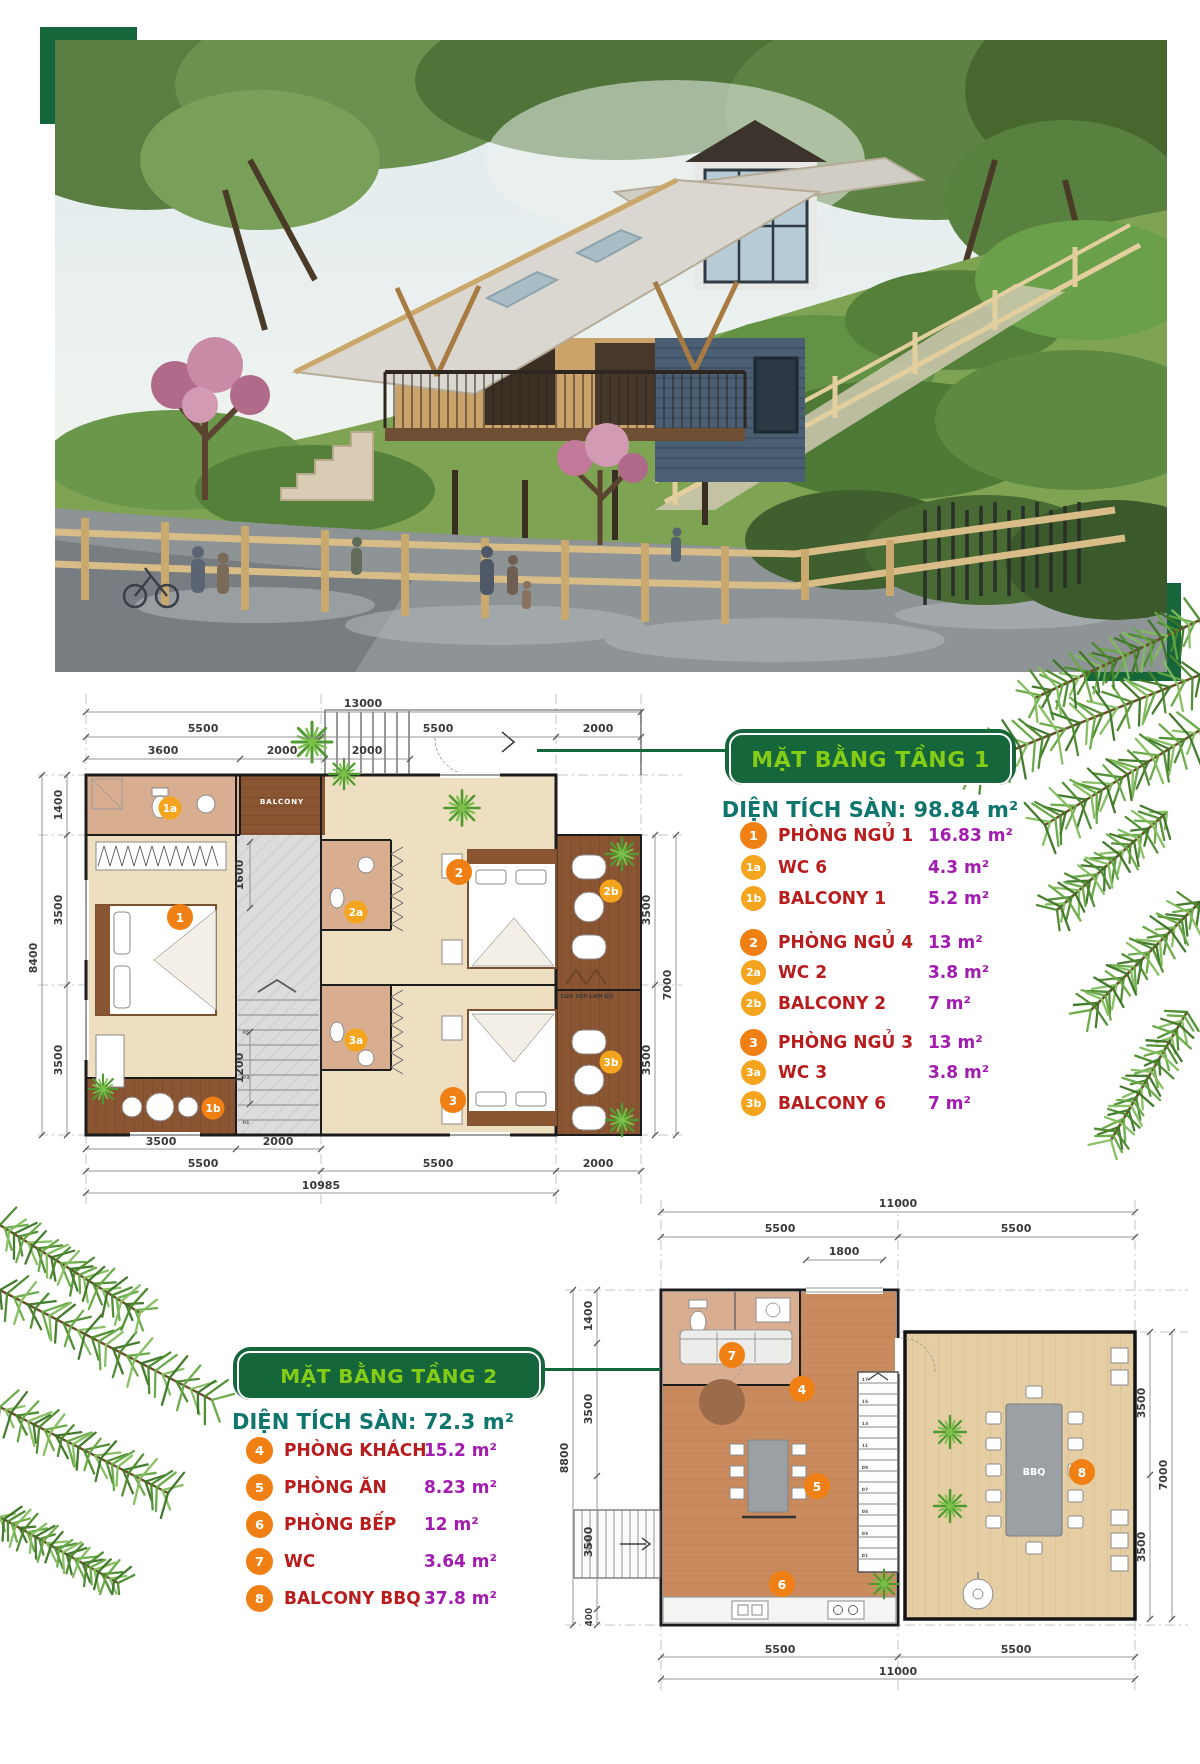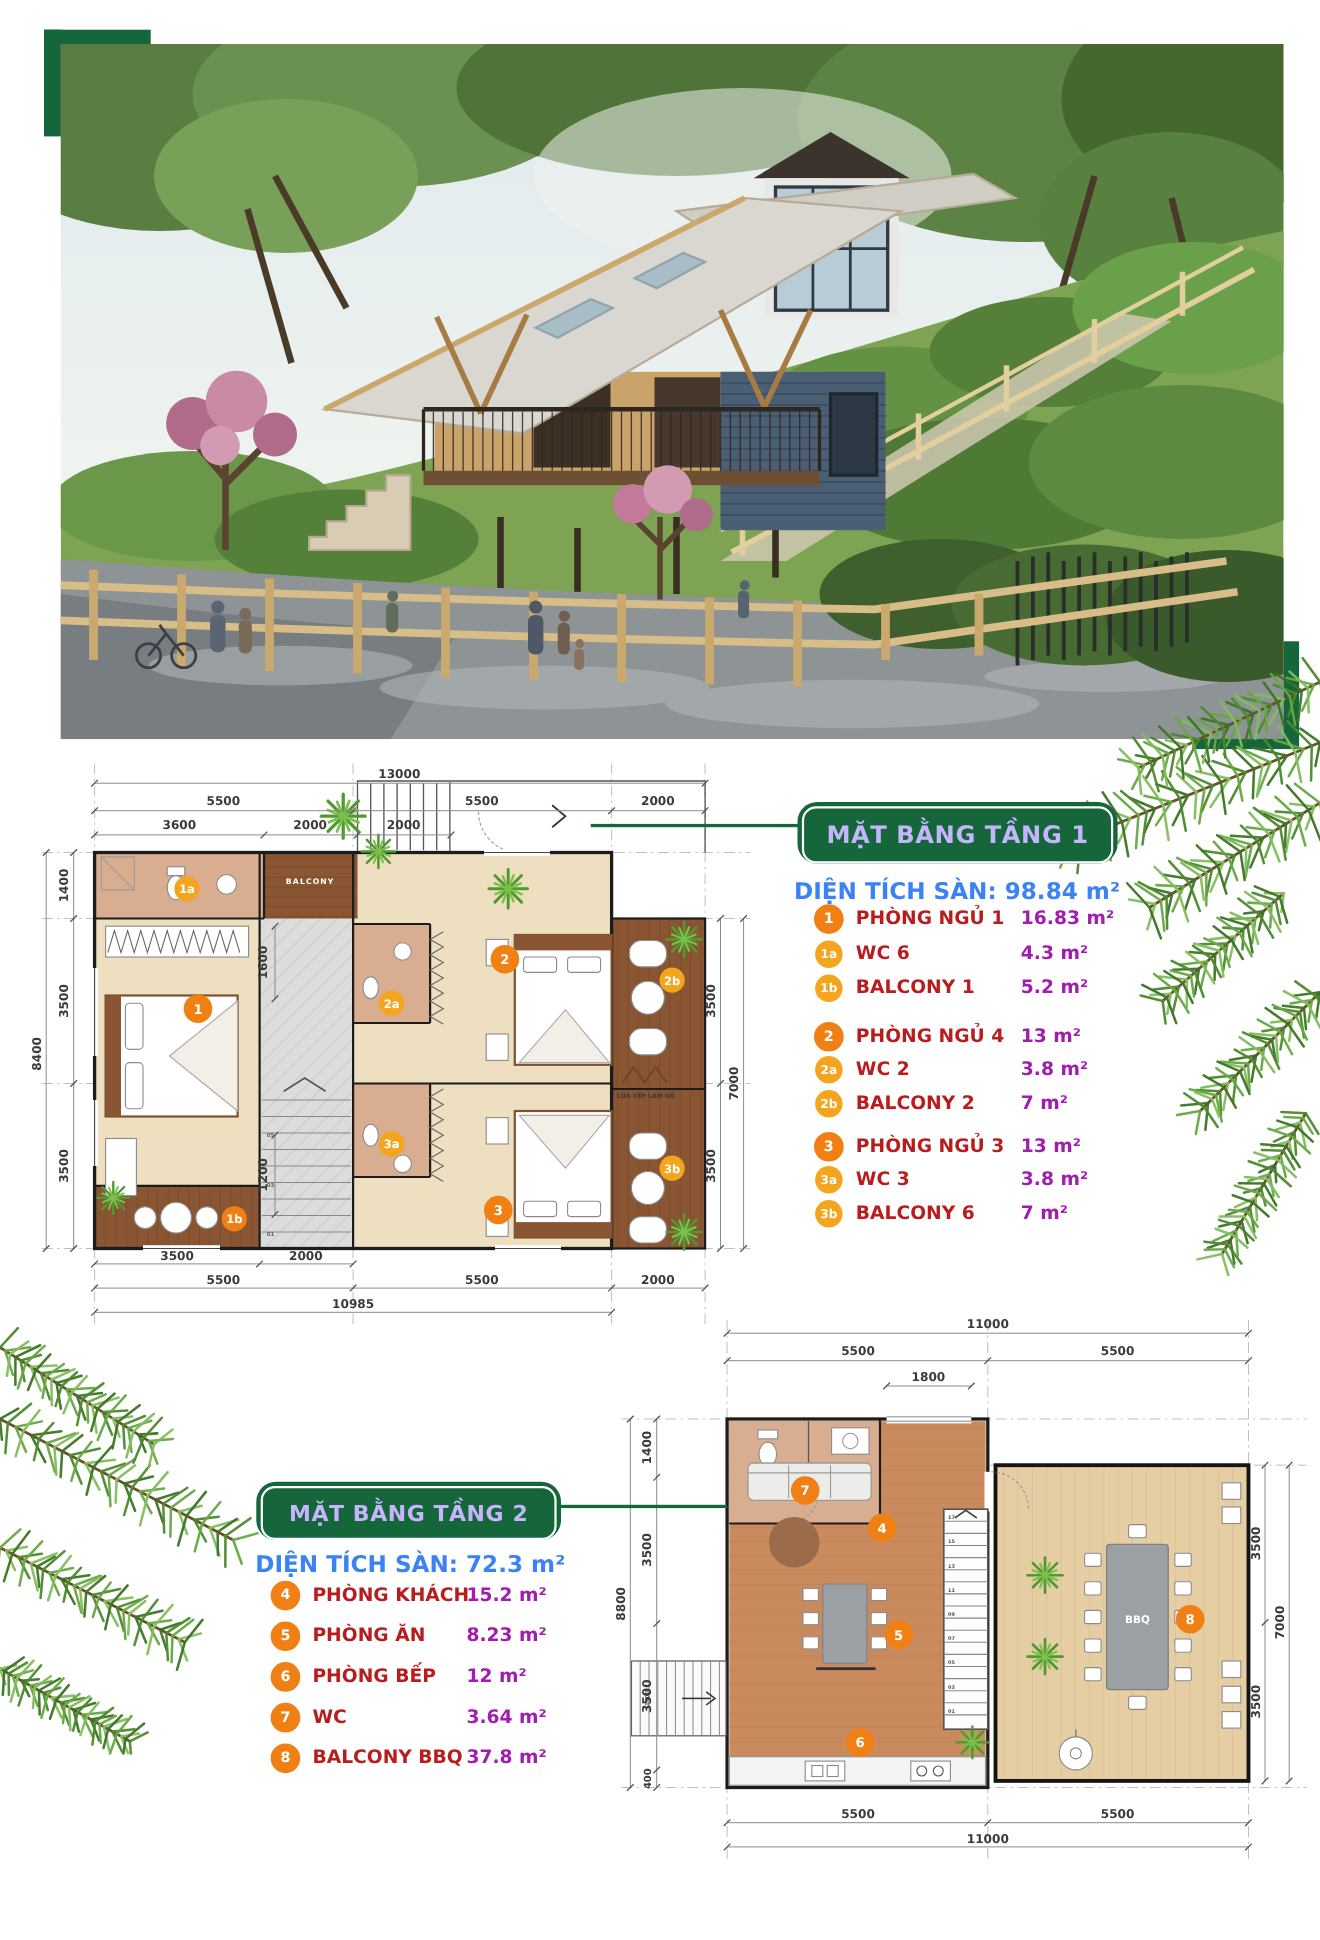--- a/index.html
+++ b/index.html
@@ -6,24 +6,24 @@
   .page{position:relative;width:1200px;height:1764px;background:#fff;overflow:hidden;
         font-family:"DejaVu Sans","Liberation Sans",sans-serif;}
   .corner-bracket{position:absolute;left:40px;top:27px;width:97px;height:97px;
         border-left:17px solid #15663A;border-top:17px solid #15663A;z-index:1;box-sizing:border-box;}
   .green-square{position:absolute;left:1084px;top:583px;width:97px;height:98px;background:#15663A;z-index:1;}
   .photo{position:absolute;left:55px;top:40px;width:1112px;height:632px;z-index:2;overflow:hidden;}
   .plansvg{position:absolute;z-index:2;}
   .pinesvg{position:absolute;z-index:3;pointer-events:none;}
   .connector{position:absolute;height:3px;background:#15663A;z-index:4;}
   .banner{position:absolute;z-index:5;background:#15663A;border-radius:18px;padding:4px;box-sizing:border-box;}
-  .banner-in{border:2.5px solid #fff;border-radius:13px;color:#c4b5fd;font-weight:bold;text-align:center;
+  .banner-in{border:2.5px solid #fff;border-radius:13px;color:#84cc16;font-weight:bold;text-align:center;
         display:flex;align-items:center;justify-content:center;height:100%;letter-spacing:.5px;}
   .b1 .banner-in{font-size:22px;} .b2 .banner-in{font-size:20px;}
-  .area{position:absolute;z-index:5;color:#3b82f6;font-weight:bold;text-align:center;font-size:21px;white-space:nowrap;}
+  .area{position:absolute;z-index:5;color:#0f766e;font-weight:bold;text-align:center;font-size:21px;white-space:nowrap;}
   .lrow{position:absolute;z-index:5;height:28px;}
   .lbadge{position:absolute;left:0;top:0;width:27px;height:27px;border-radius:50%;background:#F08014;
         color:#fff;font-weight:bold;font-size:13px;display:flex;align-items:center;justify-content:center;}
   .lrow.sub .lbadge{width:25px;height:25px;left:1px;top:1px;background:#F5A51D;font-size:11px;}
   .llabel{position:absolute;left:38px;top:3px;font-size:17px;font-weight:bold;color:#b91c1c;white-space:nowrap;}
   .lvalue{position:absolute;top:3px;font-size:17px;font-weight:bold;color:#a21caf;white-space:nowrap;}
   .lg1 .lvalue{left:188px;} .lg2 .lvalue{left:178px;}
   
   .wall{fill:none;stroke:#1c1c1c;stroke-width:3;}
   .wall2{fill:none;stroke:#1c1c1c;stroke-width:2;}
@@ -630,21 +630,21 @@
         <text x="312" y="408.5" class="badget">6</text>
       <circle cx="262" cy="175" r="13" fill="#F08014"></circle>
         <text x="262" y="179.5" class="badget">7</text>
       <circle cx="612" cy="292" r="13" fill="#F08014"></circle>
         <text x="612" y="296.5" class="badget">8</text>
     </g>
   </svg>
 
   <div class="connector" style="left:508px;top:1368px;width:153px;"></div>
 
-  <div class="banner b2" style="left:233px;top:1347px;width:277px;height:53px;">
+  <div class="banner b2" style="left:233px;top:1347px;width:312px;height:53px;">
     <div class="banner-in">MẶT BẰNG TẦNG 2</div>
   </div>
   <div class="area" style="left:213px;top:1410px;width:320px;">
     <span>DIỆN TÍCH SÀN:</span>
     <span>72.3 m²</span>
   </div>
 
   <div class="lrow lg2" style="left:246px;top:1437px;">
     <span class="lbadge">4</span>
     <span class="llabel">PHÒNG KHÁCH</span>

